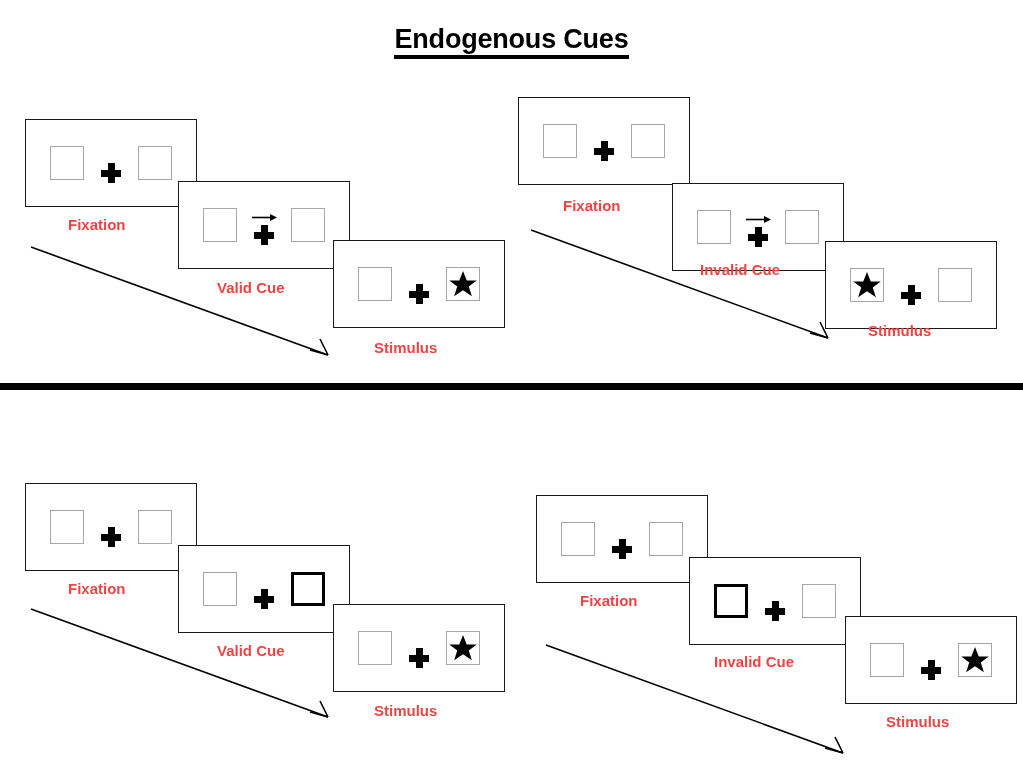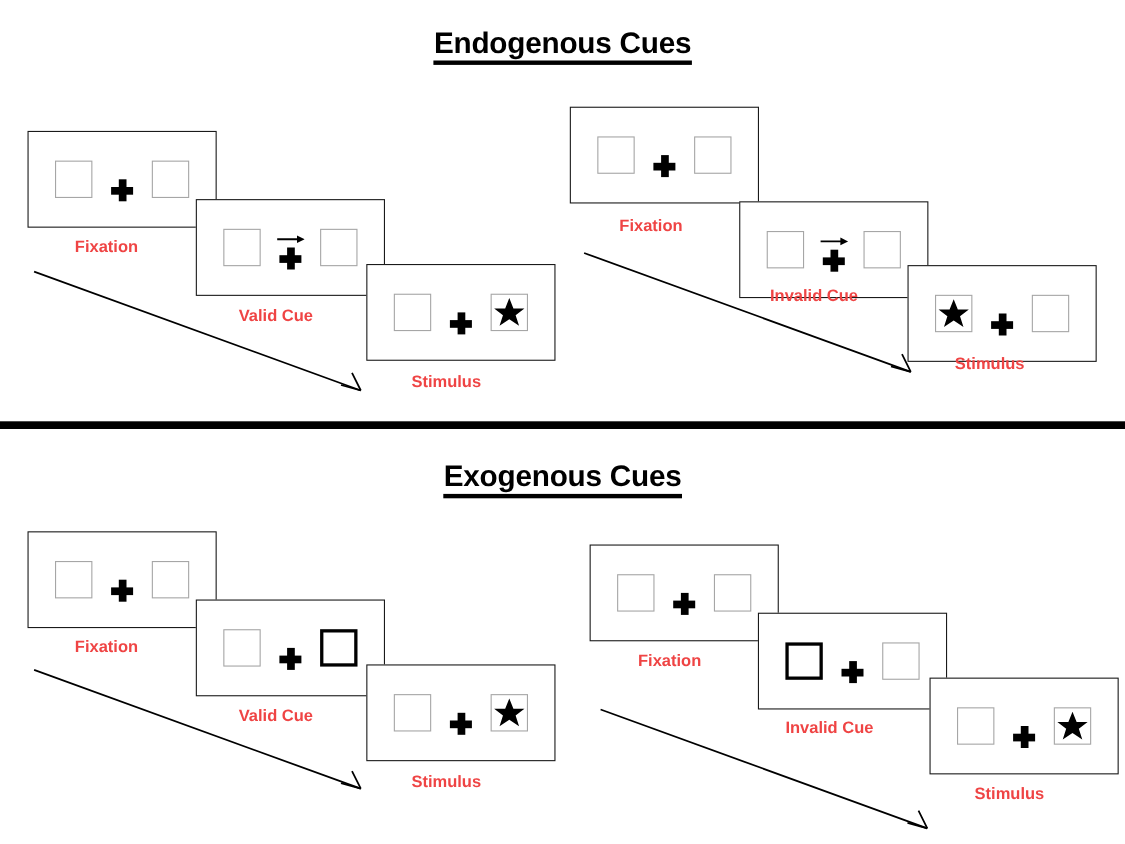--- a/index.html
+++ b/index.html
@@ -247,23 +247,20 @@
         <svg class="arrow-cue" viewBox="0 0 26 11"></svg>
         <div class="fixcross"></div>
       </div>
       <div class="box"></div>
     </div>
   </div>
   <div class="panel-label" style="left:868px; top:322px;">Stimulus</div>
 
   <div class="divider" style="top:383px;"></div>
 
-  <div class="section-title" style="top:418px;">
-    <span class="t">Exogenous Cues</span>
-  </div>
 
   <svg class="flow-arrow" style="left:28px; top:605px;" width="320" height="125" viewBox="0 0 320 125">
     <line x1="3" y1="4" x2="300" y2="112" stroke="#000" stroke-width="1.6"></line>
     <path d="M300,112 L282,107 M300,112 L292,96" stroke="#000" stroke-width="1.6" fill="none"></path>
   </svg>
 
   <div class="panel" style="left:25px; top:483px;">
     <div class="panel-inner">
       <div class="box"></div>
       <div class="center-col no-arrow">

